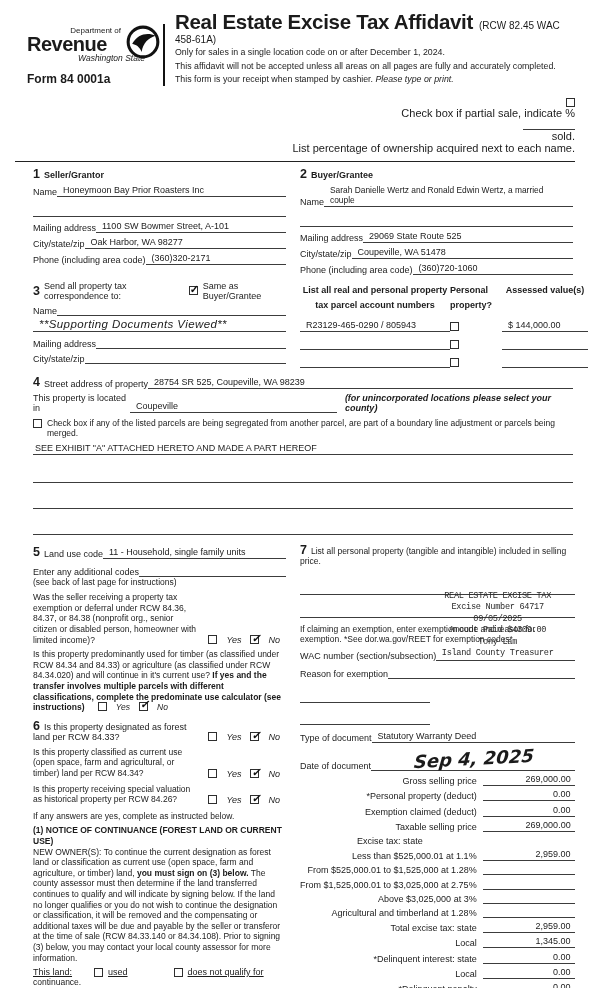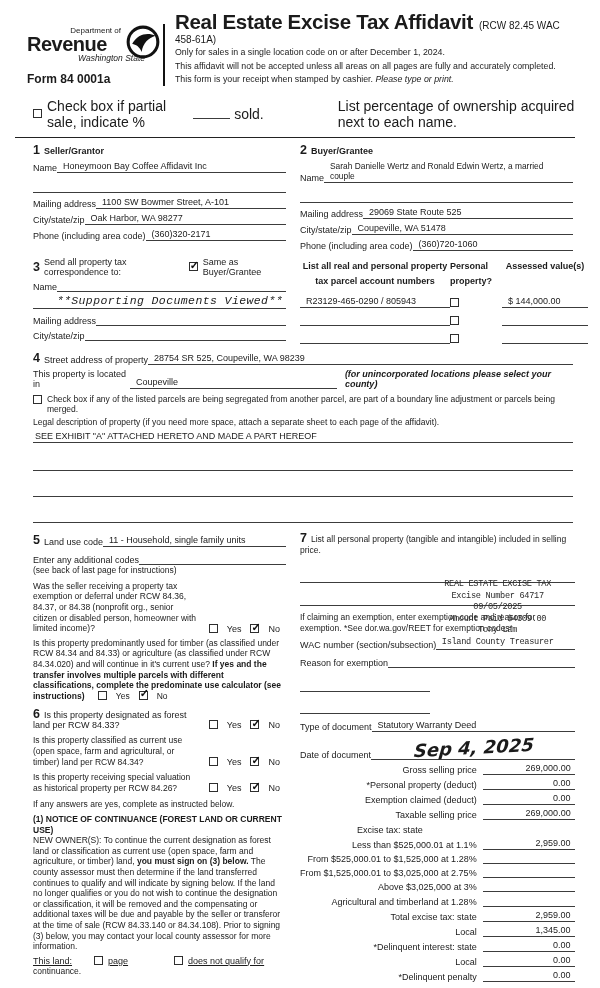--- a/index.html
+++ b/index.html
@@ -8,53 +8,53 @@
     width:600px; height:988px; margin:0 auto; background:#fff;
     font-family:"Liberation Sans", sans-serif; font-size:9px; color:#1b1b1b;
     position:relative; overflow:hidden; padding:8px 25px 0 15px;
   }
   .b { font-weight:bold; } .i { font-style:italic; }
   .fill { display:inline-block; border-bottom:1px solid #3c3c3c; min-height:11px; vertical-align:bottom; padding:0 3px 1px 6px; }
   .grow { flex:1 1 auto; }
   .row { display:flex; align-items:flex-end; margin-top:4px; }
   .cb { display:inline-block; width:9px; height:9px; border:1.2px solid #2e2e2e; position:relative; vertical-align:-1px; flex:none; background:#fff; }
   .cb.checked::after { content:"✓"; position:absolute; top:-4px; left:0; font-size:11px; font-weight:bold; color:#111; }
-  .yn { white-space:nowrap; margin-left:8px; }
+  .yn { white-space:nowrap; margin-left:8px;font-style:italic; }
   .yn span { margin:0 6px 0 3px; }
   
   .hdr { display:flex; align-items:flex-end; }
   .logo-wrap { width:148px; flex:none; padding-left:12px; }
   .logo { position:relative; width:120px; }
   .dept { font-size:8px; text-align:right; padding-right:26px; }
   .revenue { font-size:20px; font-weight:bold; letter-spacing:-0.5px; line-height:18px; }
   .wastate { font-size:8.5px; font-style:italic; text-align:right; padding-right:2px; }
   .swoosh { position:absolute; right:-14px; top:-2px; }
   .formnum { font-size:12px; font-weight:bold; margin-top:9px; }
   .vrule { width:2px; background:#111; height:62px; flex:none; margin-right:10px; }
   .title-block { padding-top:2px; }
   .title { font-size:20.5px; font-weight:bold; letter-spacing:-0.3px; display:inline; }
   .rcw { font-size:10px; margin-left:6px; }
   .sub { font-size:8.8px; margin-top:2px; line-height:11.5px; }
-  .partial { display:flex; margin:12px 0 0 18px; font-size:14px; align-items:center; }
+  .partial { display:flex; margin:12px 0 0 18px; font-size:11px; align-items:flex-end;flex-direction:column; }
   .toprule { border-bottom:1.2px solid #222; margin-top:7px; }
   
   .cols2 { display:flex; }
   .c-left { width:285px; flex:none; padding:0 14px 0 18px; }
   .c-right { flex:1; padding-right:2px; }
   .secnum { font-size:12.5px; font-weight:bold; margin-right:4px; }
   .sechead { font-weight:bold; font-size:9px; }
   .lineblank { border-bottom:1px solid #3c3c3c; height:12px; }
   
   .ptable-head { display:flex; font-weight:bold; text-align:center; line-height:15px; margin-top:2px; }
   .ptable-row { display:flex; align-items:flex-end; margin-top:7px; }
   .pt-c1 { width:150px; flex:none; }
   .pt-c2 { width:52px; flex:none; text-align:left; }
   .pt-c3 { flex:1; text-align:center; }
   
-  .stampnote { font-family:Liberation Mono, monospace; font-style:italic; font-size:11.5px; letter-spacing:0.4px; text-align:right; }
+  .stampnote { font-family:Liberation Sans, sans-serif; font-style:italic; font-size:11.5px; letter-spacing:0.4px; text-align:left; }
   .stamp { position:absolute; right:-4px; top:46px; width:166px; text-align:center;
            font-family:"Liberation Mono", monospace; font-size:8.6px; line-height:11.5px; color:#2a2a2a; letter-spacing:-0.3px; }
   
   .mid { display:flex; margin-top:10px; }
   .q { display:flex; align-items:flex-end; margin-top:5px; }
   .qtext { flex:1; line-height:10px; }
   .smalltext { font-size:8.5px; line-height:10.6px; }
   .taxrow { display:flex; align-items:flex-end; margin-top:3.2px; }
   .tlab { flex:1; text-align:right; padding-right:6px; white-space:nowrap; }
   .tval { width:92px; flex:none; border-bottom:1px solid #3c3c3c; text-align:right; padding:0 4px 1px 0; min-height:11px; }
@@ -97,21 +97,21 @@
     <span style="margin-left:4px;">sold.</span>
     <span style="margin-left:74px;">List percentage of ownership acquired next to each name.</span>
   </div>
   <div class="toprule"></div>
 
   <div class="cols2" style="margin-top:5px;">
     <div class="c-left">
       <div><span class="secnum">1</span><span class="sechead">Seller/Grantor</span></div>
       <div class="row">
           <span>Name</span>
-          <span class="fill grow">Honeymoon Bay Coffee Affidavit Inc</span>
+          <span class="fill grow">Honeymoon Bay Prior Roasters Inc</span>
         </div>
       <div class="lineblank" style="margin-top:8px;"></div>
       <div class="row">
           <span>Mailing address</span>
           <span class="fill grow">1100 SW Bowmer Street, A-101</span>
         </div>
       <div class="row">
           <span>City/state/zip</span>
           <span class="fill grow">Oak Harbor, WA 98277</span>
         </div>
@@ -199,21 +199,20 @@
     </div>
     <div class="row">
       <span>This property is located in</span>
       <span class="fill" style="width:218px;">Coupeville</span>
       <span class="b i" style="margin-left:8px;">(for unincorporated locations please select your county)</span>
     </div>
     <div style="display:flex; margin-top:5px;">
       <span class="cb" style="margin-top:1px;"></span>
       <span class="smalltext" style="margin-left:5px;">Check box if any of the listed parcels are being segregated from another parcel, are part of a boundary line adjustment or parcels being merged.</span>
     </div>
-    <div class="smalltext" style="margin-top:2px;">Legal description of property (if you need more space, attach a separate sheet to each page of the affidavit).</div>
     <div class="fill" style="display:block; margin-top:4px; padding-left:2px;">SEE EXHIBIT "A" ATTACHED HERETO AND MADE A PART HEREOF</div>
     <div class="lineblank" style="margin-top:16px;"></div>
     <div class="lineblank" style="margin-top:14px;"></div>
     <div class="lineblank" style="margin-top:14px;"></div>
   </div>
 
   <div class="mid">
 
     <div class="c-left">
       <div class="row" style="margin-top:0;">
@@ -247,21 +246,21 @@
         <div class="q">
           <span class="qtext smalltext">Is this property receiving special valuation as historical property per RCW 84.26?</span>
           <span class="yn"><span class="cb"></span><span>Yes</span><span class="cb checked"></span><span>No</span></span>
         </div>
         <div class="smalltext" style="margin-top:6px;">If any answers are yes, complete as instructed below.</div>
         <div class="b smalltext" style="margin-top:4px;">(1) NOTICE OF CONTINUANCE (FOREST LAND OR CURRENT USE)</div>
         <div class="smalltext"><span>NEW OWNER(S): To continue the current designation as forest land or classification as current use (open space, farm and agriculture, or timber) land, </span><span class="b">you must sign on (3) below.</span><span> The county assessor must then determine if the land transferred continues to qualify and will indicate by signing below. If the land no longer qualifies or you do not wish to continue the designation or classification, it will be removed and the compensating or additional taxes will be due and payable by the seller or transferor at the time of sale (RCW 84.33.140 or 84.34.108). Prior to signing (3) below, you may contact your local county assessor for more information.</span></div>
         <div style="display:flex; margin-top:4px; align-items:center;text-decoration:underline;">
           <span>This land:</span>
           <span class="cb" style="margin-left:22px;"></span>
-          <span style="margin-left:5px;">page</span>
+          <span style="margin-left:5px;">used</span>
           <span class="cb" style="margin-left:46px;"></span>
           <span style="margin-left:5px;">does not qualify for</span>
         </div>
         <div class="smalltext">continuance.</div>
         <div style="display:flex; margin-top:16px;">
           <div style="flex:1.6; margin-right:14px;">
               <div class="lineblank"></div>
               <div>Deputy assessor signature</div>
             </div>
           <div style="flex:1;">

